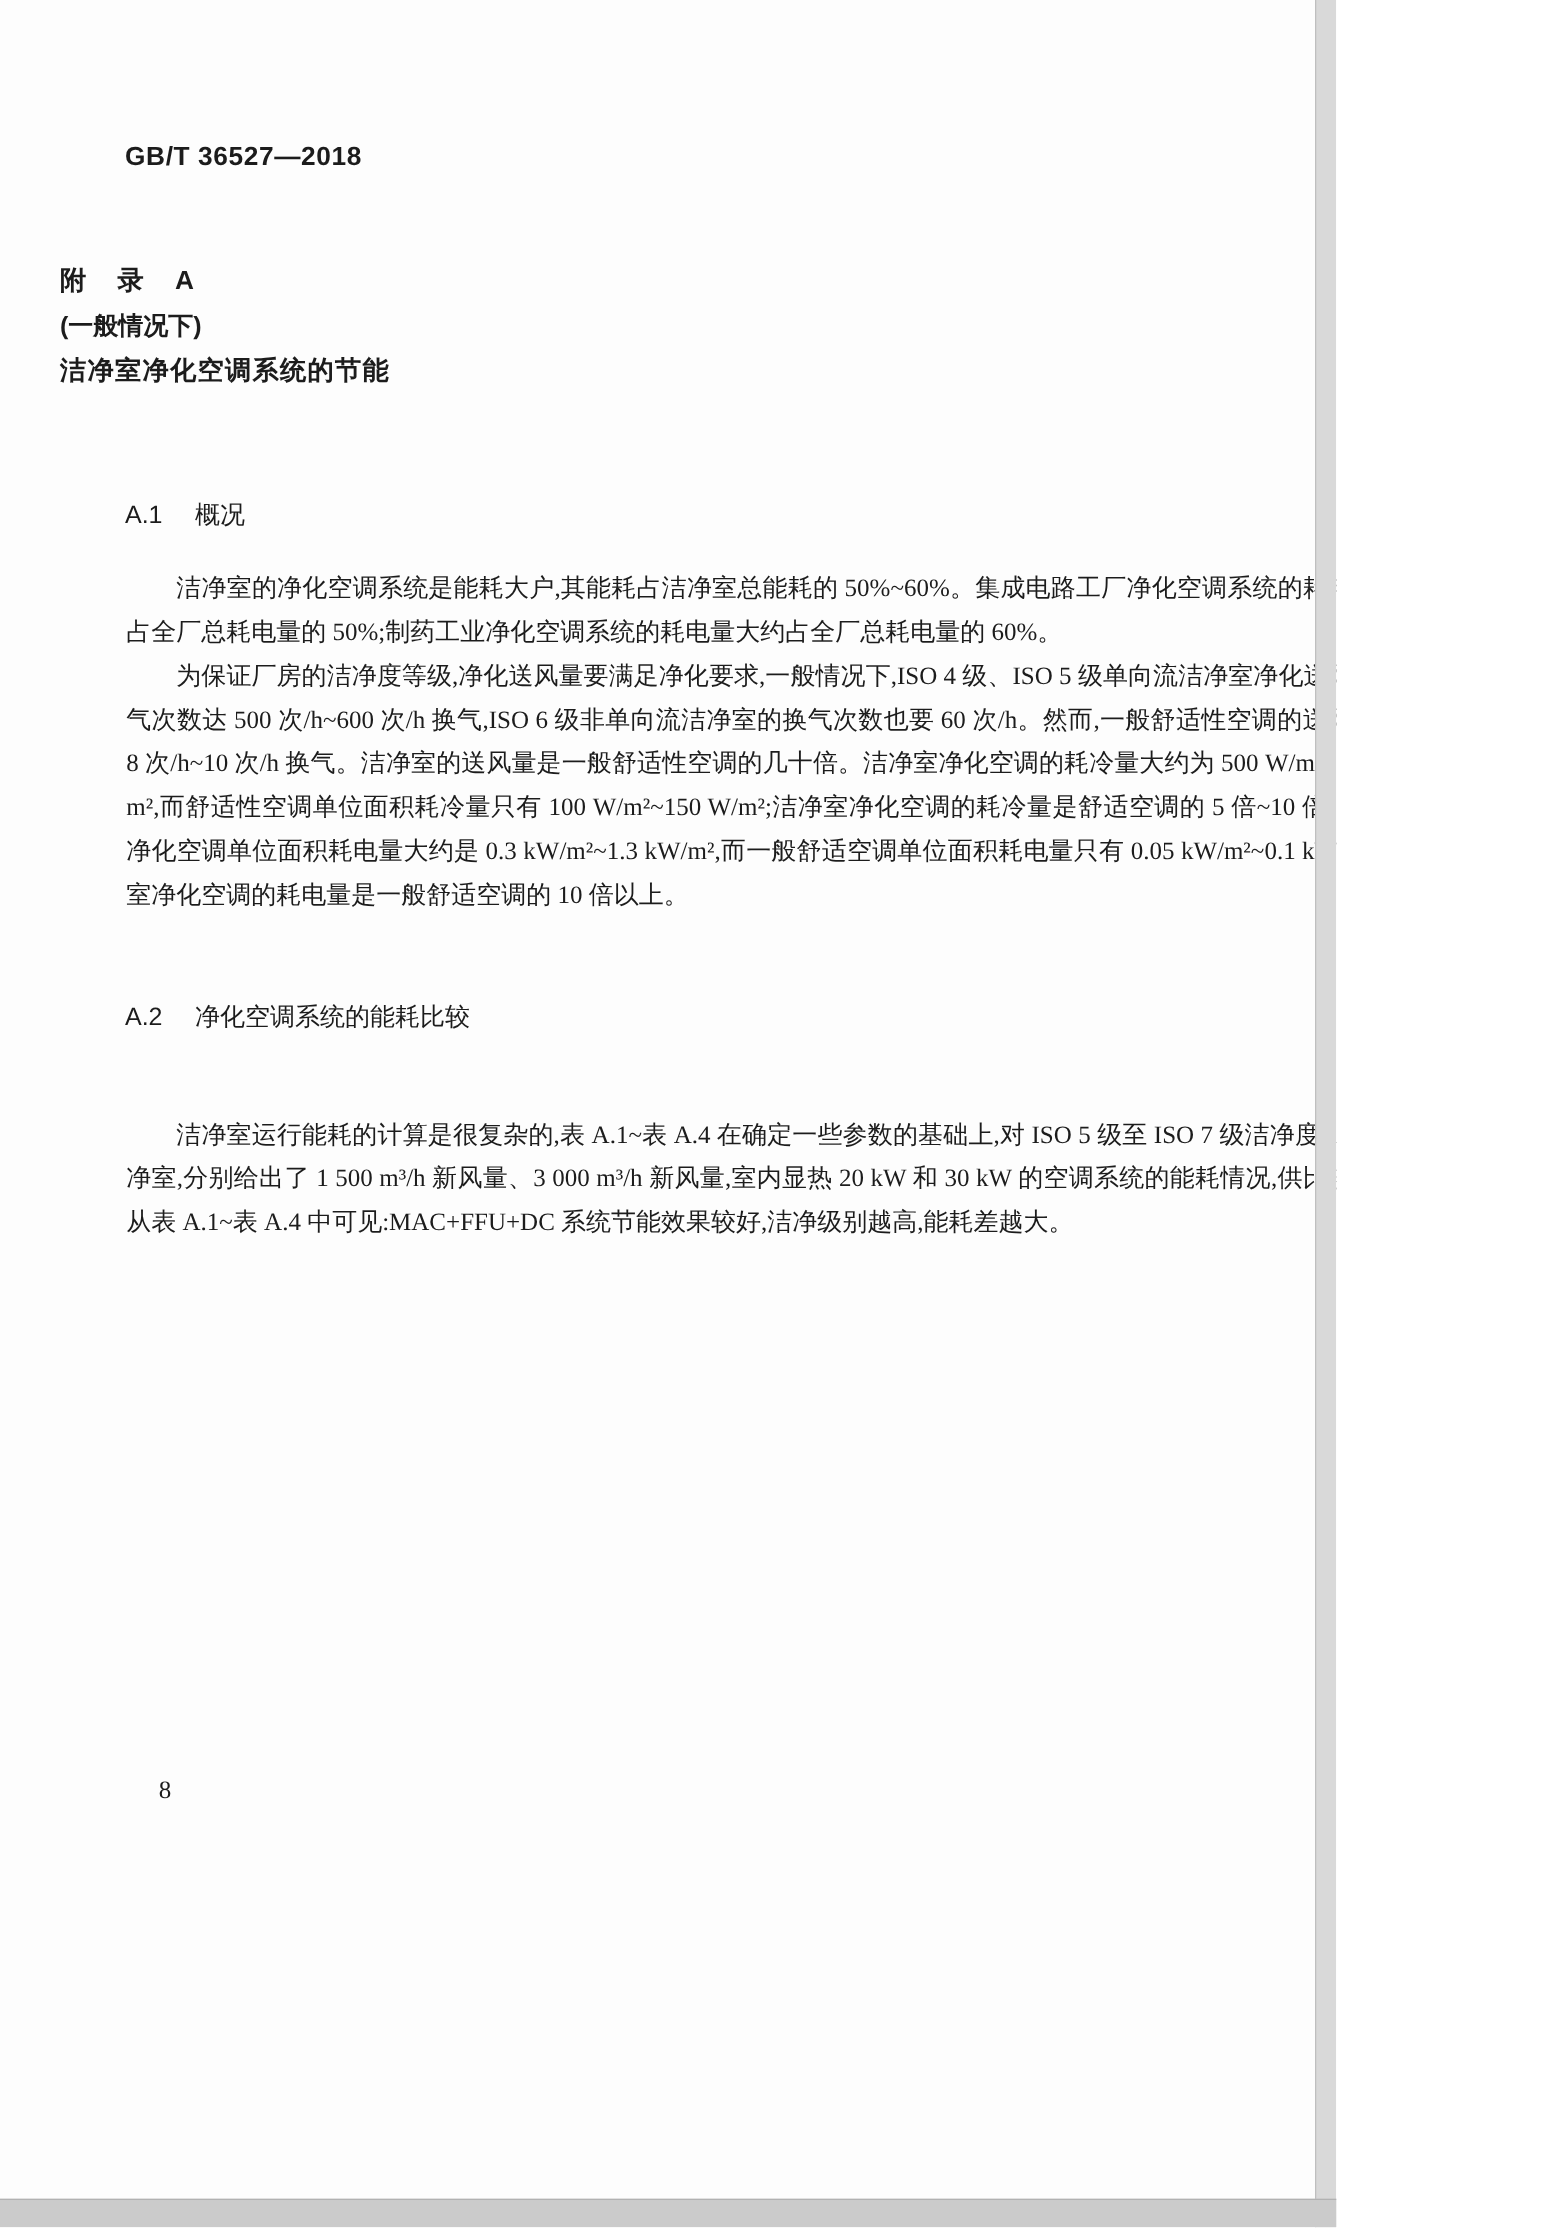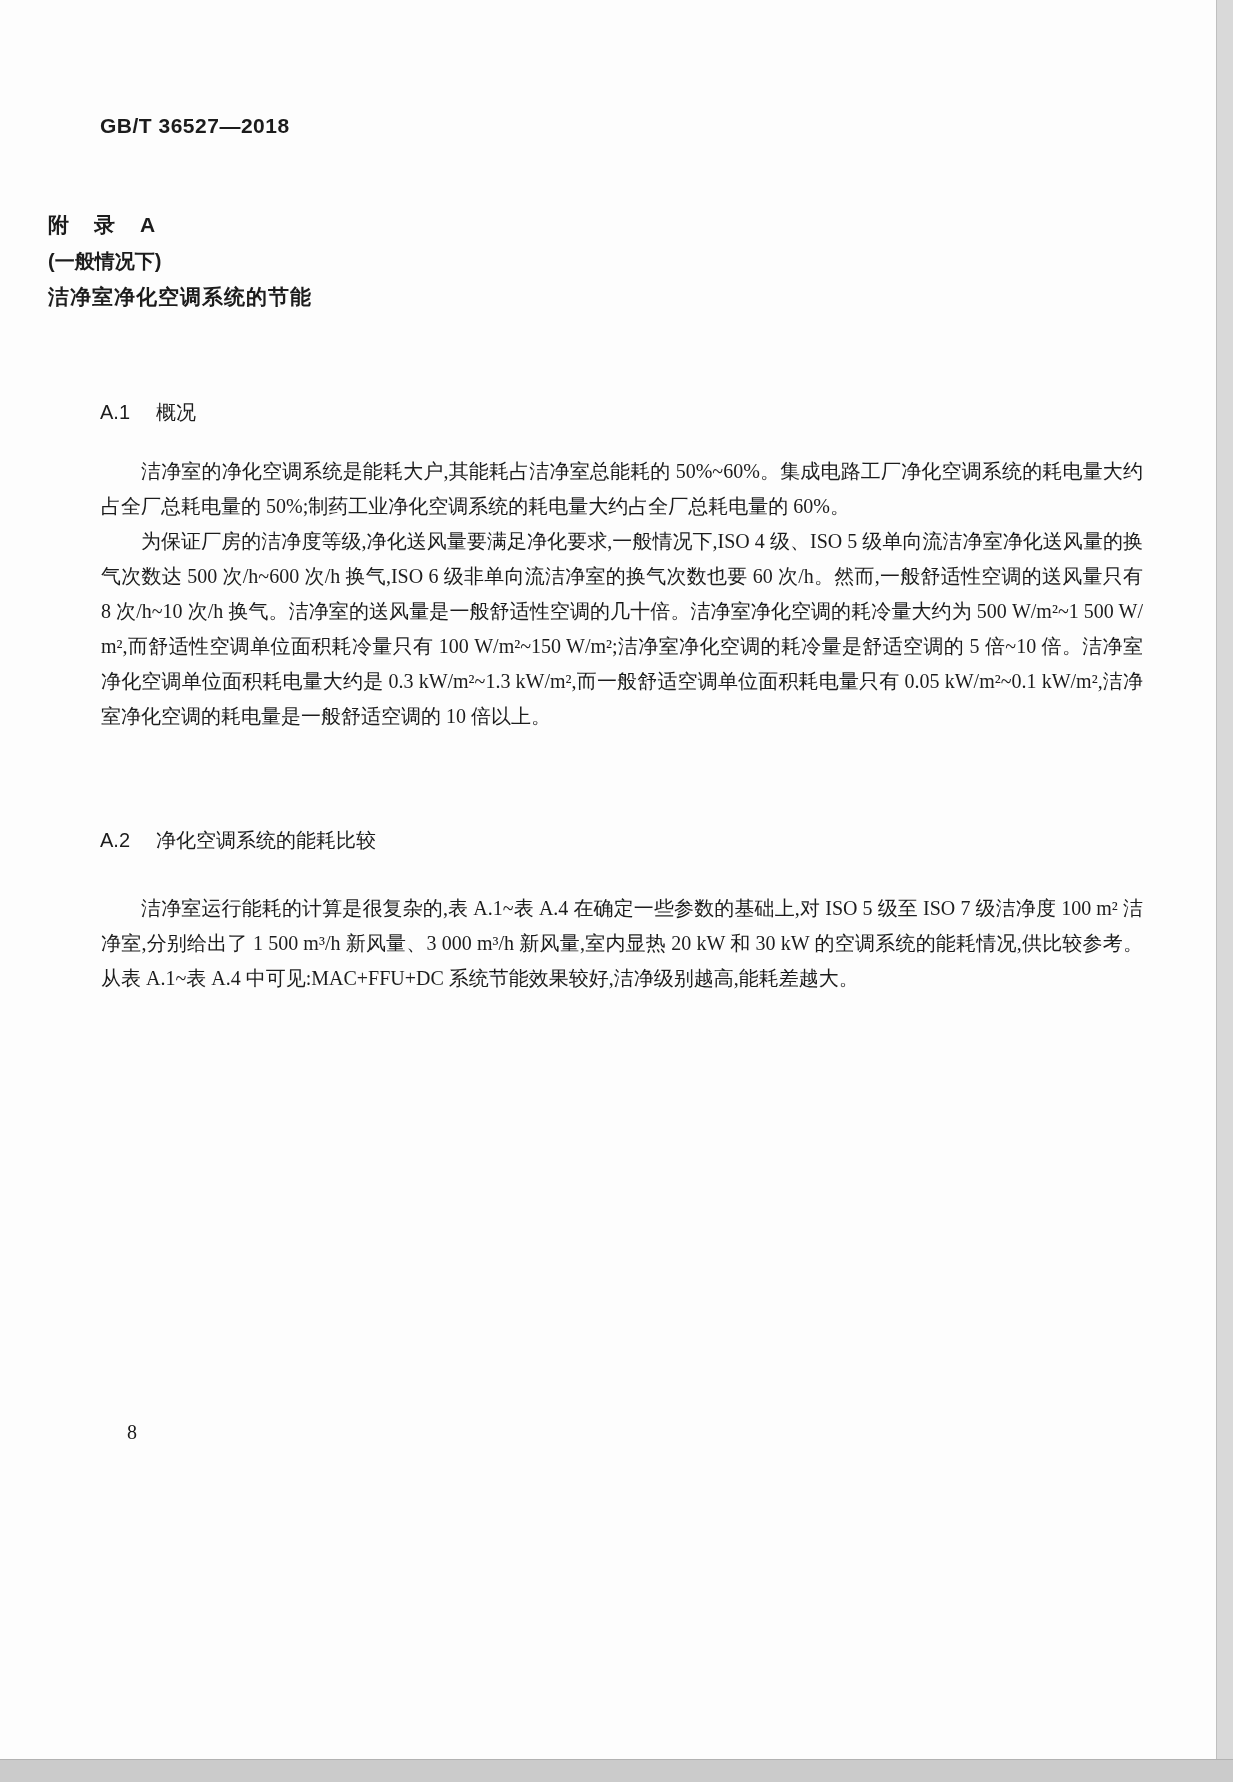--- a/index.html
+++ b/index.html
@@ -2,21 +2,21 @@
 <html><head>
 <meta charset="utf-8">
 <style>
   html, body {
     margin: 0;
     padding: 0;
     background: #ffffff;
   }
   .page {
     position: relative;
-    width: 1233px;
+    width: 1069px;
     height: 1782px;
     background: #fdfdfd;
     overflow: hidden;
     color: #1c1c1c;
     font-family: "Liberation Serif", serif;
   }
   
   .doc-header {
     position: absolute;
     left: 100px;
@@ -56,21 +56,21 @@
   .section-heading {
     position: absolute;
     left: 100px;
     font-family: "Liberation Sans", sans-serif;
     font-weight: normal;
     font-size: 20px;
     line-height: 28px;
     white-space: nowrap;
   }
   .h-a1 { top: 398px; }
-  .h-a2 { top: 826px; }
+  .h-a2 { top: 800px; }
   .sec-num { display: inline-block; margin-right: 26px; }
   
   .para-block {
     position: absolute;
     left: 101px;
     width: 1042px;
   }
   .pb-a1 { top: 437px; margin-top: 17px; }
   .pb-a2 { top: 891px; }
   .para {

